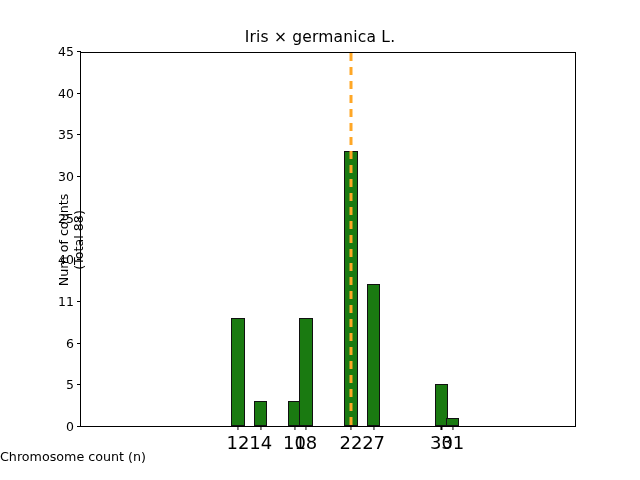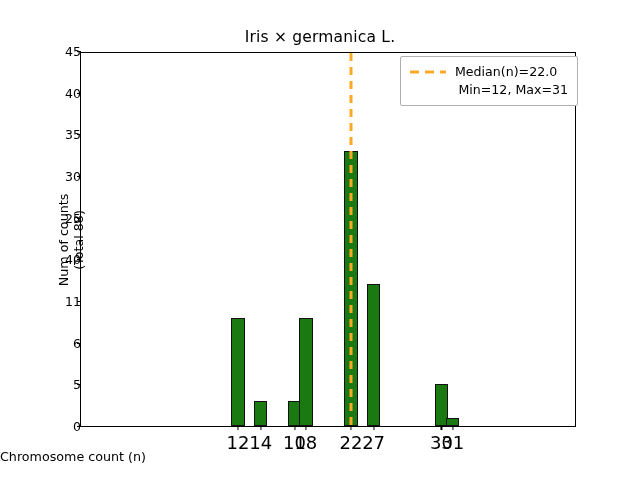--- a/index.html
+++ b/index.html
@@ -80,20 +80,21 @@
   .ytick-mark {
     position: absolute;
     right: 100%;
     width: 3.6px;
     height: 1.1px;
     background: #000000;
   }
   .ytick-label {
     position: absolute;
     right: 100%;
+    margin-right: 7px;
     transform: translateY(-50%);
     font-size: 12.5px;
     white-space: nowrap;
     color: #000000;
   }
   .ytick-row {
     position: absolute;
     left: 0;
     width: 100%;
     height: 0;
@@ -294,21 +295,14 @@
         <div class="xtick-col" style="left: 371.718px;">
           <div class="xtick-mark"></div>
           <div class="xtick-label">31</div>
         </div>
       </div>
 
   </div>
 
   <div id="xlabel">Chromosome count (n)</div>
 
-  <div id="legend">
-    <div class="legend-row">
-      <span class="legend-swatch"></span>
-      <span class="legend-text">Median(n)=22.0</span>
-    </div>
-    <div id="legend-line2">Min=12, Max=31</div>
-  </div>
 
 </div>
 
 </body></html>

